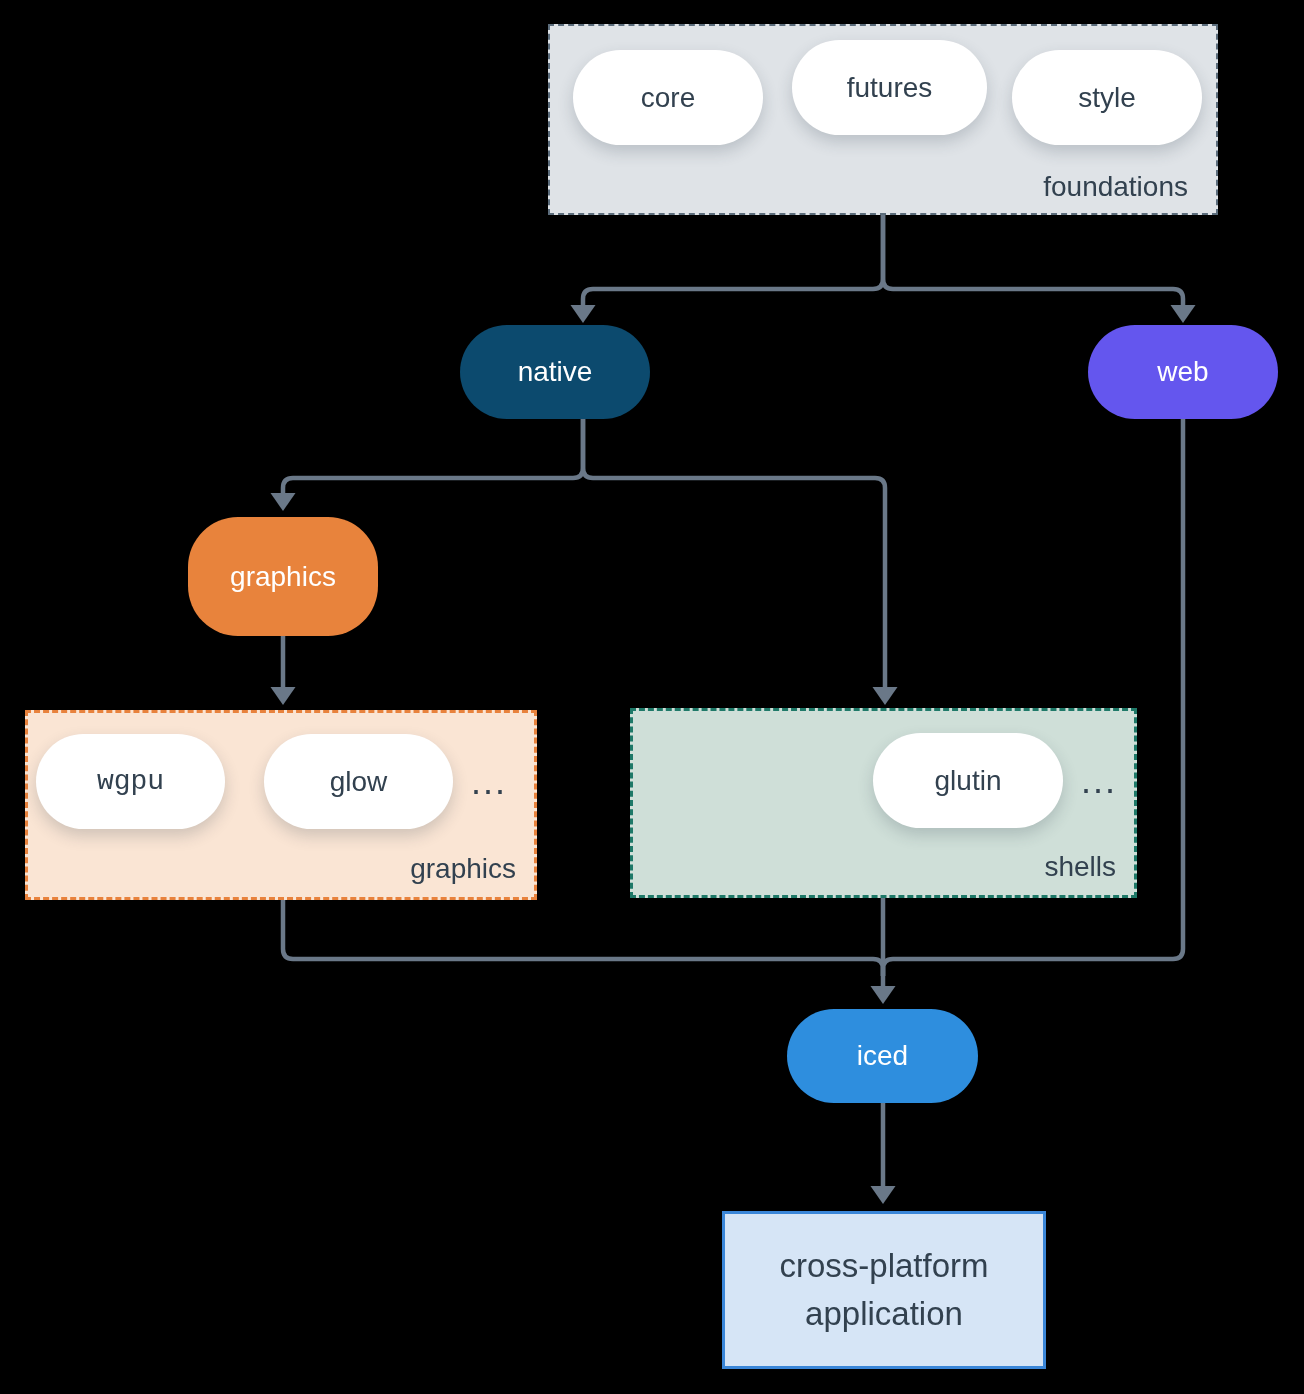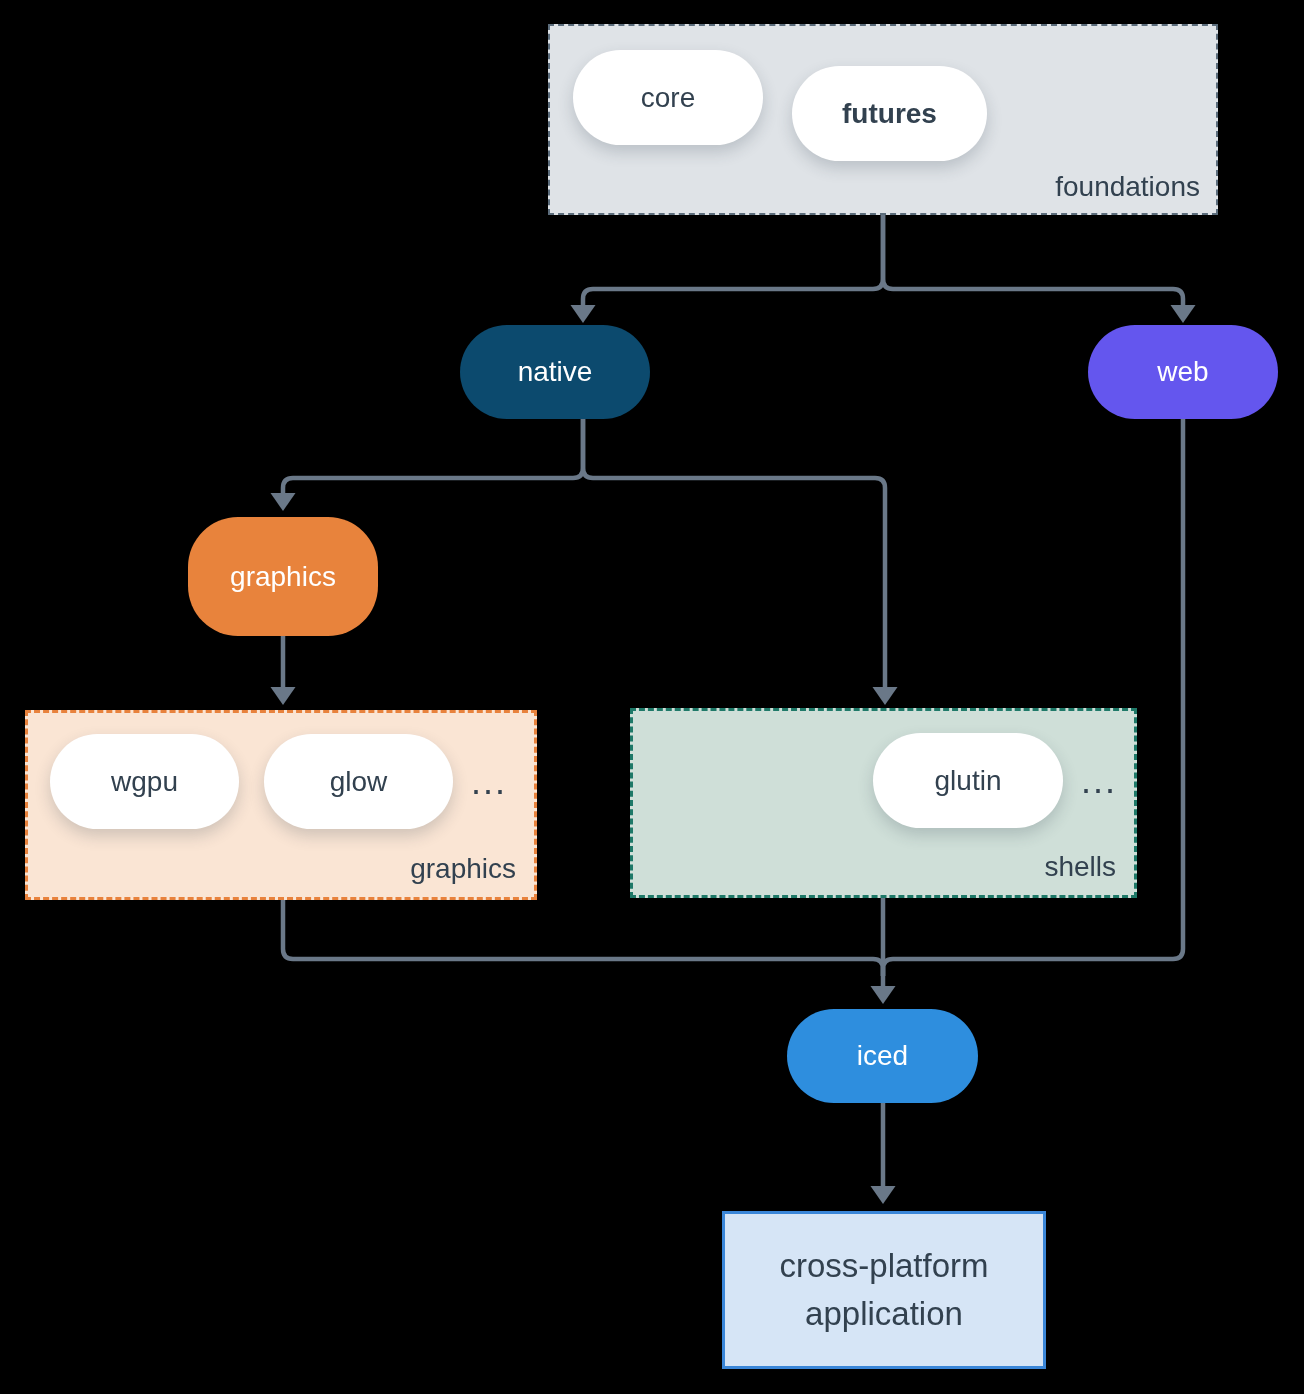--- a/index.html
+++ b/index.html
@@ -32,36 +32,36 @@
     position: absolute; font-size: 36px; color: #32414f;
     display: flex; align-items: center; letter-spacing: 2px;
   }
 
   
   .g-foundations {
     left: 548px; top: 24px; width: 670px; height: 191px;
     background: #dfe3e7; border: 2px dashed #5c6d7c;
   }
   .g-foundations .p0 { left: 23px;  top: 24px; width: 190px; height: 95px; }
-  .g-foundations .p1 { left: 242px; top: 40px; width: 195px; height: 95px; font-weight: bold; }
+  .g-foundations .p1 { left: 242px; top: 14px; width: 195px; height: 95px; }
   .g-foundations .p2 { left: 462px; top: 24px; width: 190px; height: 95px; }
-  .g-foundations .group-label { right: 16px; bottom: 10px; }
+  .g-foundations .group-label { right: 28px; bottom: 10px; }
 
   
   .n-native   { left: 460px;  top: 325px;  width: 190px; height: 94px; background: #0c4a6e; }
   .n-web      { left: 1088px; top: 325px;  width: 190px; height: 94px; background: #6456ee; }
   .n-graphics { left: 188px;  top: 517px;  width: 190px; height: 119px; background: #e8833c; }
   .n-iced     { left: 787px;  top: 1009px; width: 191px; height: 94px; background: #2e8ede; }
 
   
   .g-renderers {
     left: 25px; top: 710px; width: 512px; height: 190px;
     background: #fae5d4; border: 3px dashed #e8823c;
   }
-  .g-renderers .p0 { left: 22px;  top: 21px; width: 189px; height: 95px; }
+  .g-renderers .p0 { left: 8px;  top: 21px; width: 189px; height: 95px; font-family: Liberation Mono, monospace; }
   .g-renderers .p1 { left: 236px; top: 21px; width: 189px; height: 95px; }
   .g-renderers .ellipsis { left: 443px; top: 21px; height: 95px; }
   .g-renderers .group-label { right: 18px; bottom: 12px; }
 
   
   .g-shells {
     left: 630px; top: 708px; width: 507px; height: 190px;
     background: #cfdfd8; border: 3px dashed #1e7968;
   }
   .g-shells .p0 { left: 22px;  top: 22px; width: 190px; height: 95px; }
@@ -108,20 +108,23 @@
     <polygon points="883,1204 870.5,1186 895.5,1186"></polygon>
   </svg>
 
   <div class="group g-foundations">
     <div class="pill white p0">
       <span>core</span>
     </div>
     <div class="pill white p1">
       <span>futures</span>
     </div>
+    <div class="pill white p2">
+      <span>style</span>
+    </div>
     <div class="group-label">foundations</div>
   </div>
 
   <div class="pill solid n-native">
     <span>native</span>
   </div>
   <div class="pill solid n-web">
     <span>web</span>
   </div>
 

